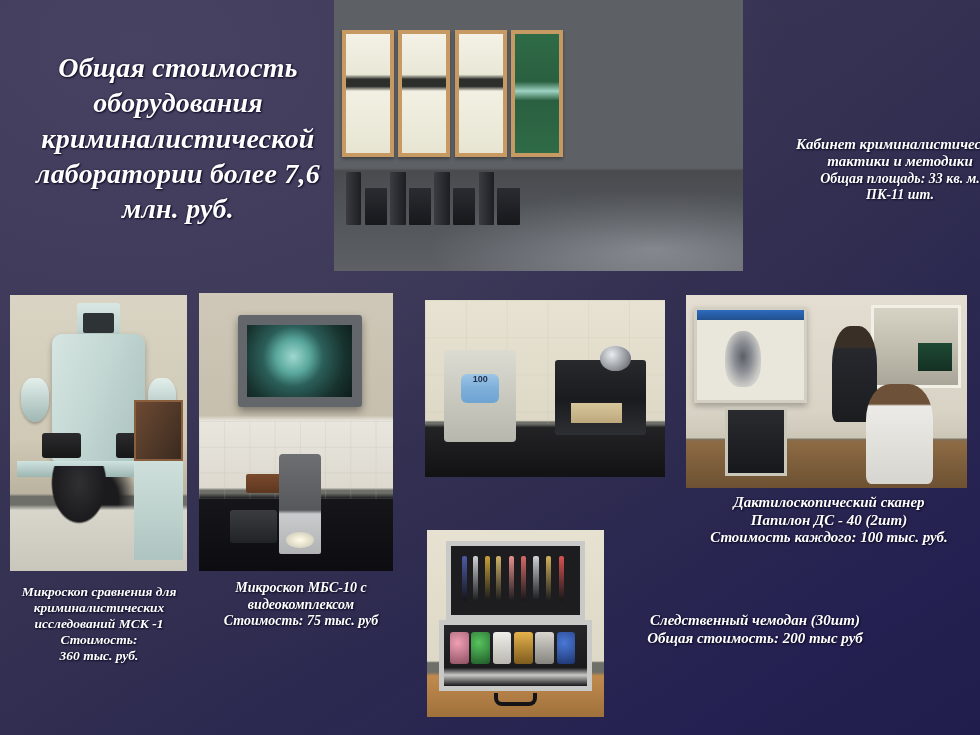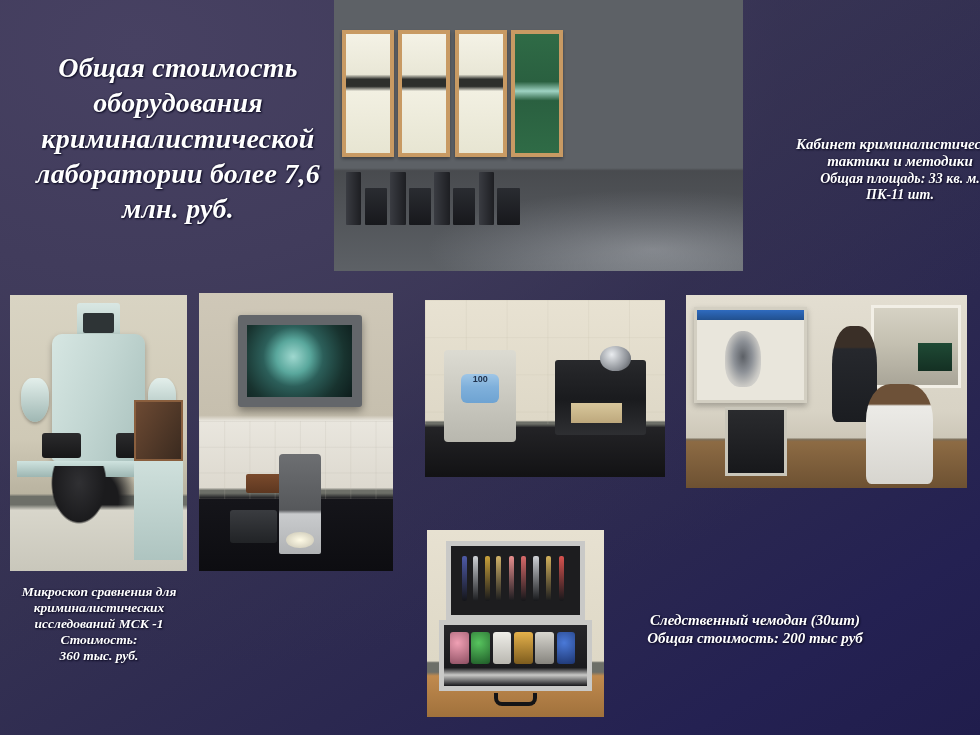--- a/index.html
+++ b/index.html
@@ -480,20 +480,22 @@
     <div class="px"></div>
     <div class="tiles"></div>
     <div class="tv">
       <span></span>
     </div>
     <div class="wood"></div>
     <div class="lamp"></div>
     <div class="scope"></div>
   </div>
 
+  <div class="txt" id="cap-mbs">Микроскоп МБС-10 с видеокомплексом
+Стоимость:  75 тыс. руб</div>
 
   <div class="photo ph-exp" style="left:425px; top:300px; width:240px; height:177px;">
     <div class="px"></div>
     <div class="tiles"></div>
     <div class="crt">
       <span>100</span>
     </div>
     <div class="dev"></div>
     <div class="lens"></div>
   </div>
@@ -501,20 +503,23 @@
 
   <div class="photo ph-scan" style="left:686px; top:295px; width:281px; height:193px;">
     <div class="px"></div>
     <div class="bigmon"></div>
     <div class="inset"></div>
     <div class="p1"></div>
     <div class="mon2"></div>
     <div class="p2"></div>
   </div>
 
+  <div class="txt" id="cap-scan">Дактилоскопический сканер
+Папилон  ДС - 40 (2шт)
+Стоимость каждого: 100 тыс. руб.</div>
 
   <div class="photo ph-case" style="left:427px; top:530px; width:177px; height:187px;">
     <div class="px"></div>
     <div class="lid">
       <i style="left:8%;  background:linear-gradient(to bottom,#4e5aa8,#15161a);"></i>
       <i style="left:17%; background:linear-gradient(to bottom,#cfd2d6,#1b1c1f);"></i>
       <i style="left:26%; background:linear-gradient(to bottom,#c9a13a,#17181b);"></i>
       <i style="left:35%; background:linear-gradient(to bottom,#d2b46a,#1a1b1e);"></i>
       <i style="left:45%; background:linear-gradient(to bottom,#e88f8f,#1a1b1e);"></i>
       <i style="left:54%; background:linear-gradient(to bottom,#d86a6a,#16171a);"></i>

